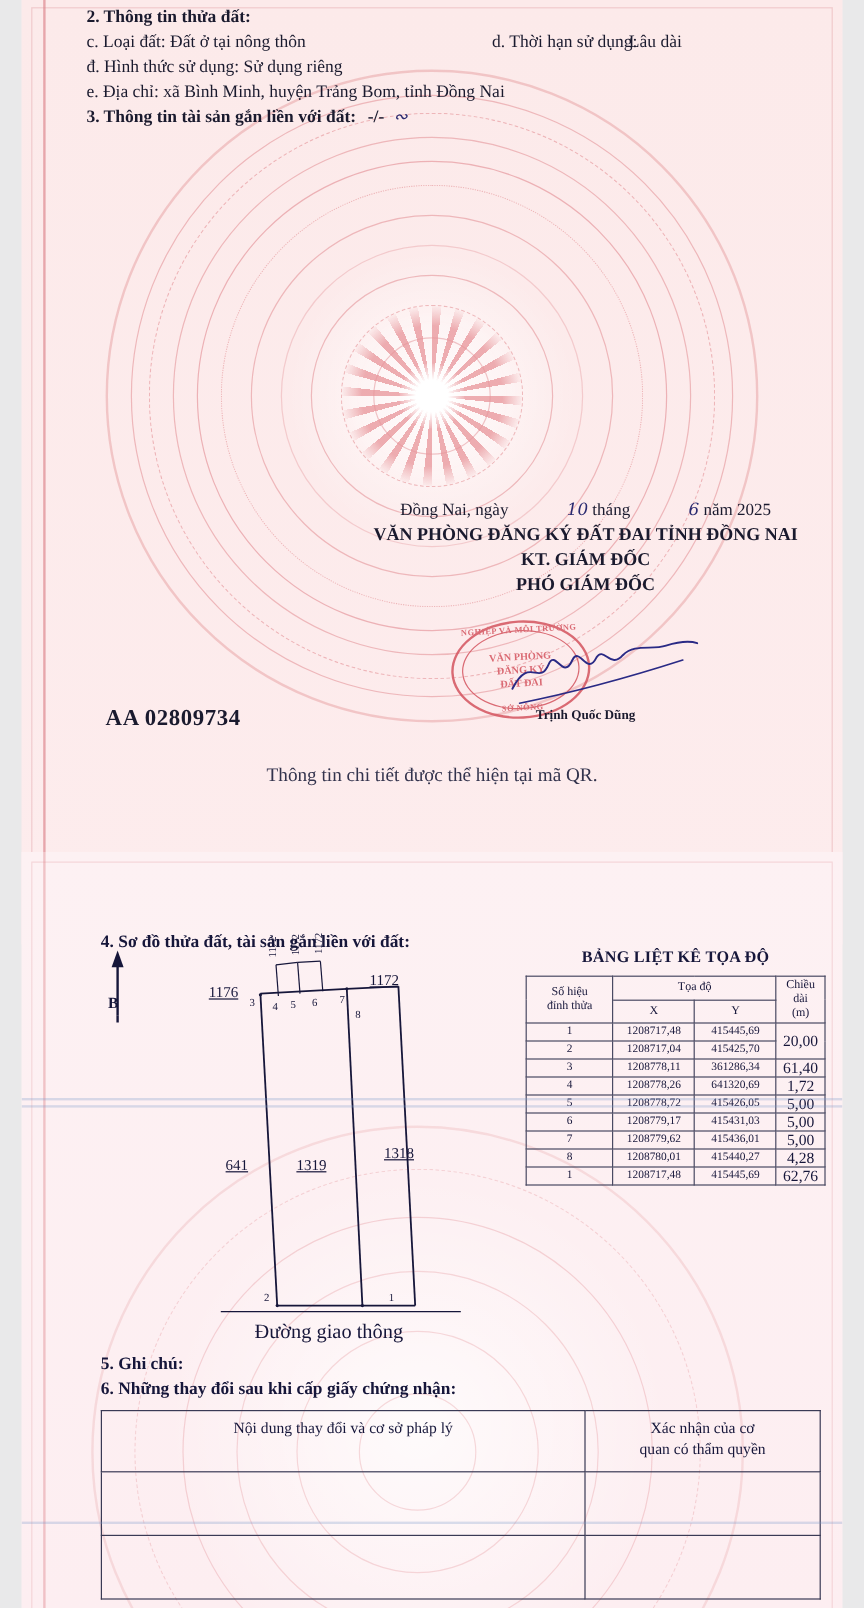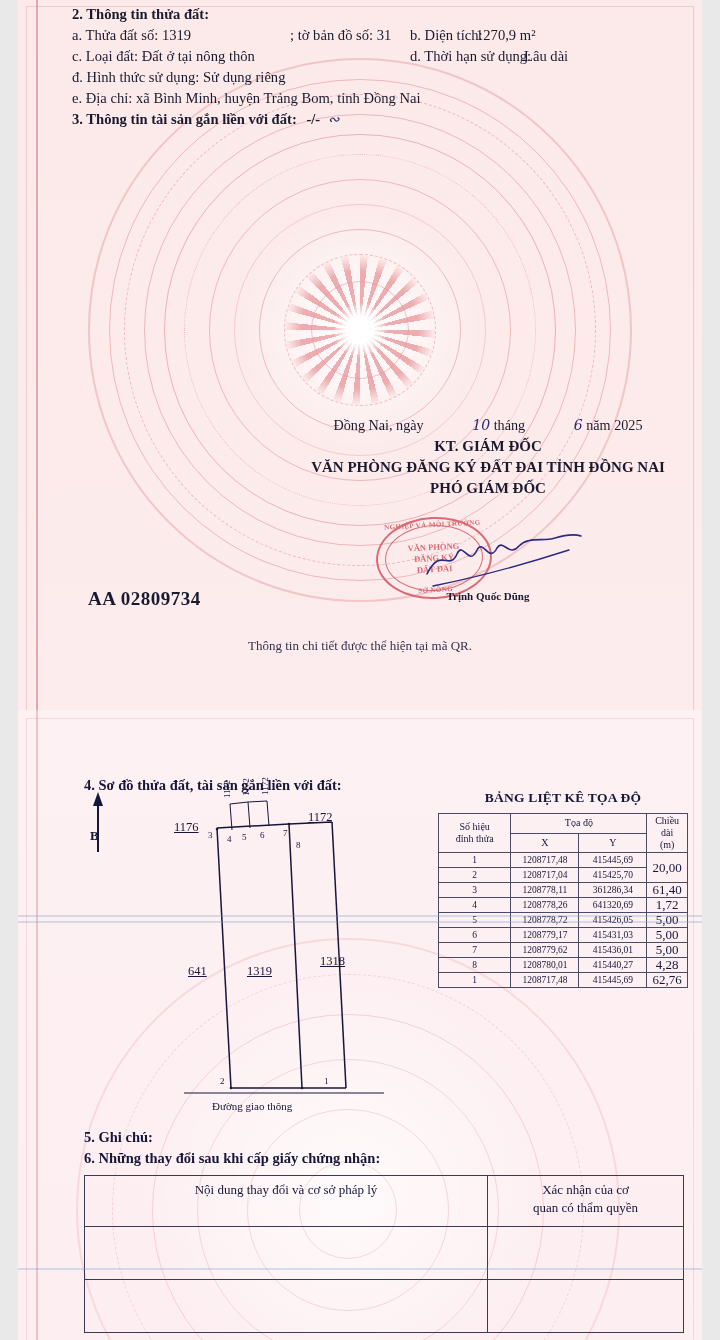--- a/index.html
+++ b/index.html
@@ -217,21 +217,21 @@
     text-align: center;
     font-size: 11px;
     font-weight: bold;
     color: #1a1a2e;
   }
   .qr-note {
     position: absolute;
     left: 0; right: 0;
     top: 638px;
     text-align: center;
-    font-size: 13px;
+    font-size: 16px;
     color: #33334d;
   }
 
   
   .page2 {
     position: absolute;
     left: 18px;
     top: 710px;
     width: 684px;
     height: 630px;
@@ -324,21 +324,21 @@
   }
   .lbl.small { font-size: 9px; text-decoration: none; }
   .rot {
     transform: rotate(-90deg);
     transform-origin: left top;
   }
   .road-label {
     position: absolute;
     left: 128px;
     top: 312px;
-    font-size: 11px;
+    font-size: 17px;
     color: #16163a;
   }
 
   
   .changes {
     position: absolute;
     left: 66px;
     top: 465px;
     width: 600px;
     border: 1px solid #3a3a55;
@@ -386,27 +386,20 @@
   </div>
 
   <div class="p1-left-rule"></div>
   <div class="p1-inner-frame"></div>
 
   <div class="p1-text">
     <div class="row">
       <b>2. Thông tin thửa đất:</b>
     </div>
 
-    <div class="row">
-      <span>a. Thửa đất số:</span>
-      <span>1319</span>
-      <span class="colmid">; tờ bản đồ số: 31</span>
-      <span class="col2">b. Diện tích:</span>
-      <span class="col2" style="left:404px">1270,9 m²</span>
-    </div>
 
     <div class="row">
       <span>c. Loại đất:</span>
       <span>Đất ở tại nông thôn</span>
       <span class="col2">d. Thời hạn sử dụng:</span>
       <span class="col2" style="left:452px">Lâu dài</span>
     </div>
 
     <div class="row">
       <span>đ. Hình thức sử dụng:</span>
@@ -426,22 +419,22 @@
   </div>
 
   <div class="signblock">
     <div>
       <span>Đồng Nai, ngày</span>
       <span class="handwrite">10</span>
       <span>tháng</span>
       <span class="handwrite">6</span>
       <span>năm 2025</span>
     </div>
+    <div class="bold">VĂN PHÒNG ĐĂNG KÝ ĐẤT ĐAI TỈNH ĐỒNG NAI</div>
     <div class="bold">KT. GIÁM ĐỐC</div>
-    <div class="bold">VĂN PHÒNG ĐĂNG KÝ ĐẤT ĐAI TỈNH ĐỒNG NAI</div>
     <div class="bold">PHÓ GIÁM ĐỐC</div>
   </div>
 
   <div class="stamp">
     <div class="arc-top">NGHIỆP VÀ MÔI TRƯỜNG</div>
     <div class="in">
       <div>VĂN PHÒNG</div>
       <div>ĐĂNG KÝ</div>
       <div>ĐẤT ĐAI</div>
     </div>

